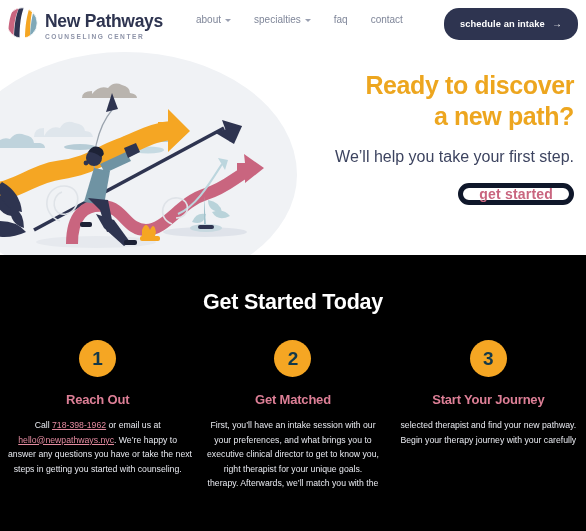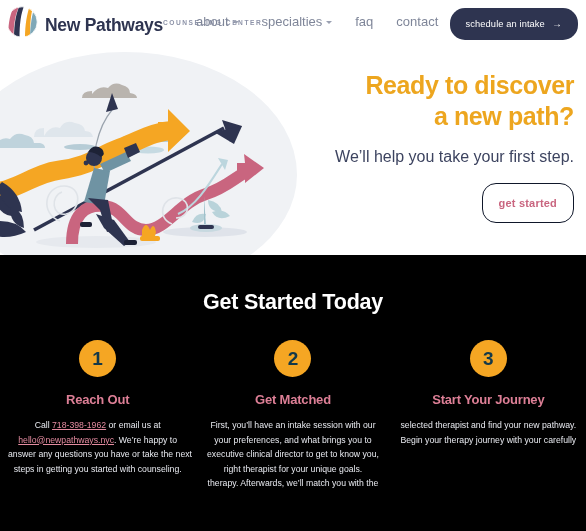--- a/index.html
+++ b/index.html
@@ -9,39 +9,39 @@
     font-family:"Liberation Sans", sans-serif;
     -webkit-font-smoothing:antialiased;
   }
   
   .header{
     position:absolute;top:0;left:0;width:586px;height:46px;
     background:#ffffff;z-index:20;
   }
   .brand{position:absolute;left:6px;top:5px;display:flex;align-items:center;gap:7px;}
   .brand-mark{width:32px;height:34px;position:relative;display:block;}
-  .brand-text{display:flex;flex-direction:row;line-height:1;margin-top:8px;}
+  .brand-text{display:flex;flex-direction:column;line-height:1;margin-top:8px;}
   .brand-title{
     font-size:17.5px;font-weight:bold;color:#2e3450;letter-spacing:-0.3px;
   }
   .brand-sub{
     font-size:6.6px;color:#8d93a8;letter-spacing:1.55px;margin-top:3px;font-weight:bold;
   }
   .nav{position:absolute;left:196px;top:14px;display:flex;align-items:center;gap:23px;}
   .nav-item{
-    font-size:13px;color:#7f8699;display:flex;align-items:center;gap:4px;cursor:pointer;
+    font-size:10px;color:#7f8699;display:flex;align-items:center;gap:4px;cursor:pointer;
   }
   .caret{
     display:inline-block;width:0;height:0;border-left:3px solid transparent;
     border-right:3px solid transparent;border-top:3.4px solid #9aa0b1;position:relative;top:1px;
   }
   .btn-intake{
     position:absolute;right:8px;top:8px;
     background:#2e3450;color:#ffffff;border:none;border-radius:15px;
-    height:25px;padding:16px 16px;font-size:9.3px;font-weight:normal;
+    height:25px;padding:16px 16px;font-size:9.3px;font-weight:bold;
     display:flex;align-items:center;gap:7px;cursor:pointer;
     font-family:"Liberation Sans", sans-serif;letter-spacing:.1px;
   }
   .btn-intake .arw{font-size:10px;line-height:1;}
 
   
   .hero{position:absolute;top:46px;left:0;width:586px;height:209px;background:#fff;overflow:hidden;}
   .blob{
     position:absolute;left:-48px;top:6px;width:345px;height:236px;
     background:#f0f2f5;border-radius:50% 50% 46% 54% / 54% 52% 48% 46%;
@@ -50,22 +50,22 @@
   .hero-copy{position:absolute;right:12px;top:24px;width:262px;text-align:right;}
   .hero-h1{
     font-size:25px;line-height:1.22;color:#eda61f;font-weight:bold;
     letter-spacing:-0.4px;margin:0;
   }
   .hero-sub{
     margin:17px 0 0 0;font-size:16px;color:#3d4460;
   }
   .btn-started{
     margin-top:17px;display:inline-flex;align-items:center;justify-content:center;
-    border:1px solid #0f172a;color:#c9657f;background:transparent;border-radius:14px;
-    height:40px;padding:0 16px;font-size:11px;font-weight:bold;cursor:pointer;
+    border:5px solid #0f172a;color:#c9657f;background:transparent;border-radius:14px;
+    height:22px;padding:0 16px;font-size:14px;font-weight:bold;cursor:pointer;
     font-family:"Liberation Sans", sans-serif;letter-spacing:.2px;
   }
 
   
   .dark{
     position:absolute;top:255px;left:0;width:586px;height:276px;background:#000000;
   }
   .sec-title{
     text-align:center;color:#ffffff;font-size:21.5px;font-weight:bold;
     margin:0;padding-top:35px;letter-spacing:-0.2px;

